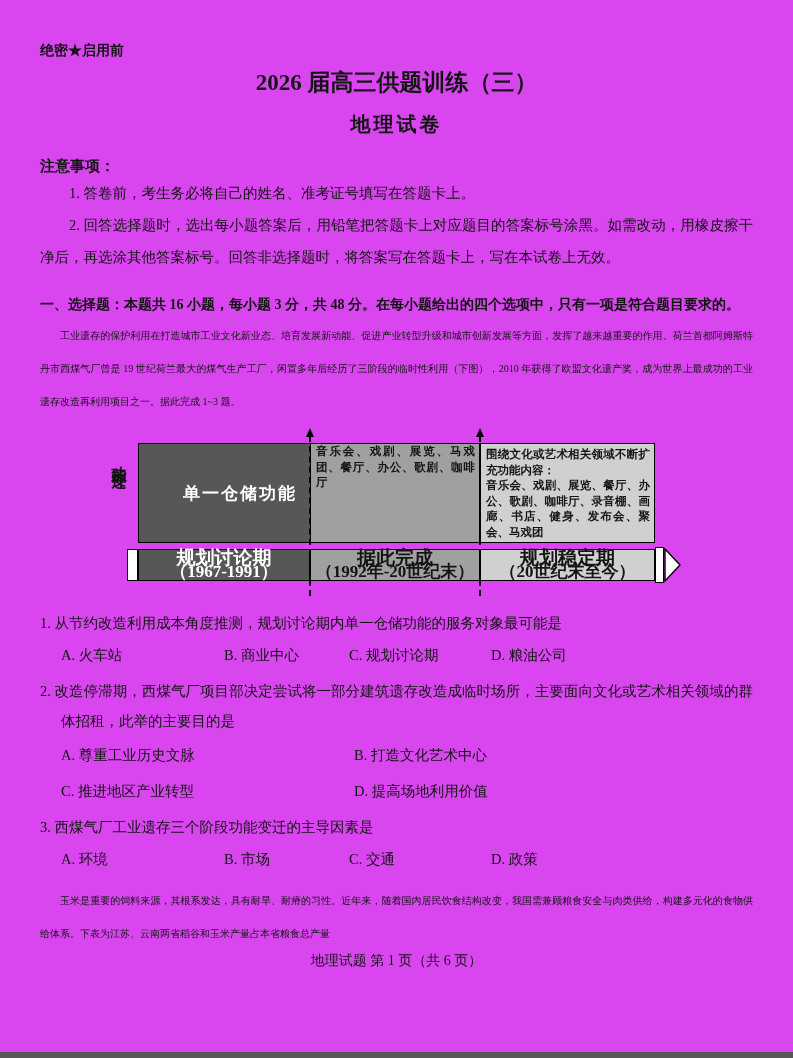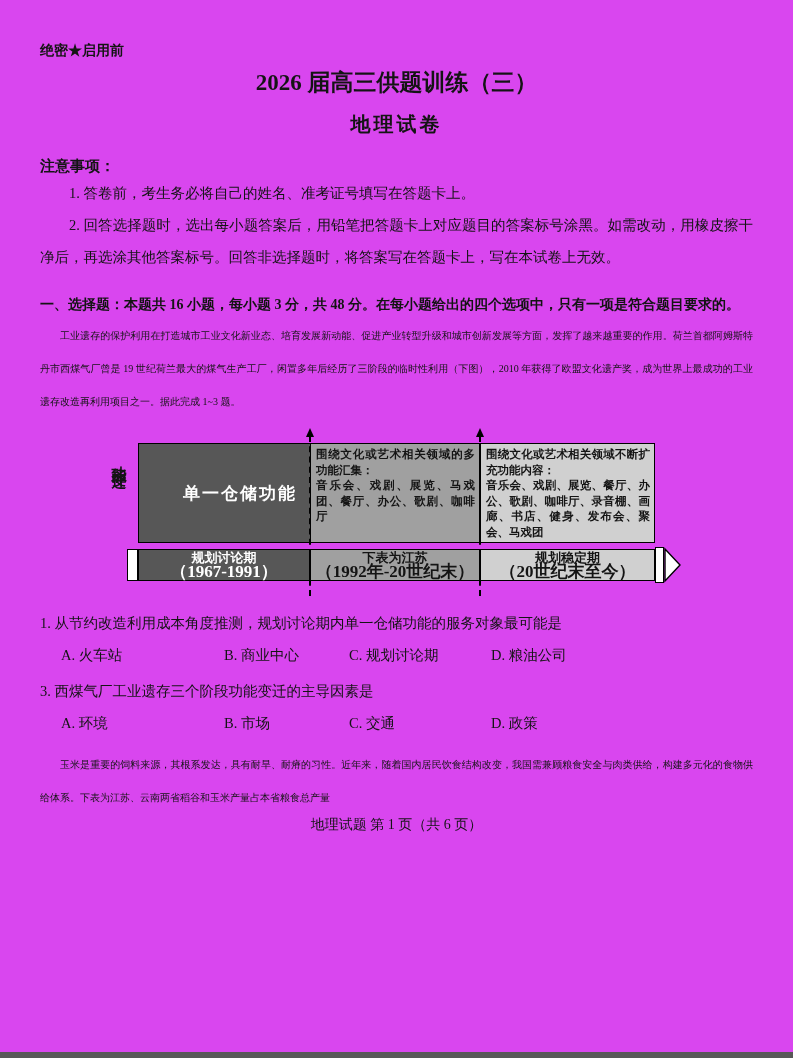--- a/index.html
+++ b/index.html
@@ -33,21 +33,21 @@
   .fbox2{left:270px;width:170px;background:#a0a0a0;}
   .fbox3{left:440px;width:175px;background:#d0d0d0;}
   .fbox .btxt{font-weight:bold;font-size:11.5px;line-height:15.5px;padding:3px 4px 0 5px;text-align:justify;}
   .fbox .btxt.items{padding-top:0;}
   .tl-tail{position:absolute;left:87px;top:121px;width:11px;height:32px;background:#fff;border:1px solid #000;box-sizing:border-box;}
   .tl-seg{position:absolute;top:121px;height:32px;border:1px solid #000;box-sizing:border-box;
           display:flex;flex-direction:column;align-items:center;justify-content:center;}
   .tl-seg1{left:98px;width:172px;background:#575757;color:#fff;}
   .tl-seg2{left:270px;width:170px;background:#a0a0a0;}
   .tl-seg3{left:440px;width:175px;background:#d0d0d0;}
-  .tl-name{font-weight:bold;font-size:13px;line-height:14px;}
+  .tl-name{font-weight:bold;font-size:19px;line-height:14px;}
   .tl-range{font-weight:bold;font-size:17px;line-height:14px;}
   .tl-neck{position:absolute;left:615px;top:119px;width:9px;height:36px;background:#fff;border:1px solid #000;box-sizing:border-box;}
   .tl-head{position:absolute;left:624px;top:117px;}
   .dash{position:absolute;top:8px;height:160px;width:0;border-left:2px dashed #000;z-index:3;}
   .dash1{left:269px;}
   .dash2{left:439px;}
   .dash-arrow{position:absolute;top:0;width:0;height:0;border-left:4px solid transparent;border-right:4px solid transparent;border-bottom:9px solid #000;z-index:3;}
   .dash-arrow1{left:266px;}
   .dash-arrow2{left:436px;}
 
@@ -81,35 +81,34 @@
   <p class="section-heading">一、选择题：本题共 16 小题，每小题 3 分，共 48 分。在每小题给出的四个选项中，只有一项是符合题目要求的。</p>
   <p class="para">工业遗存的保护利用在打造城市工业文化新业态、培育发展新动能、促进产业转型升级和城市创新发展等方面，发挥了越来越重要的作用。荷兰首都阿姆斯特丹市西煤气厂曾是 19 世纪荷兰最大的煤气生产工厂，闲置多年后经历了三阶段的临时性利用（下图），2010 年获得了欧盟文化遗产奖，成为世界上最成功的工业遗存改造再利用项目之一。据此完成 1~3 题。</p>
 
   <div class="diagram">
     <div class="axis-label">功能变迁</div>
 
     <div class="fbox fbox1">
       <span>单一仓储功能</span>
     </div>
     <div class="fbox fbox2">
-      <div class="btxt">围绕文化或艺术相关领域的多功能汇集：</div>
       <div class="btxt items">音乐会、戏剧、展览、马戏团、餐厅、办公、歌剧、咖啡厅</div>
     </div>
     <div class="fbox fbox3">
       <div class="btxt">围绕文化或艺术相关领域不断扩充功能内容：</div>
       <div class="btxt items">音乐会、戏剧、展览、餐厅、办公、歌剧、咖啡厅、录音棚、画廊、书店、健身、发布会、聚会、马戏团</div>
     </div>
 
     <div class="tl-tail"></div>
     <div class="tl-seg tl-seg1">
       <span class="tl-name">规划讨论期</span>
       <span class="tl-range">（1967-1991）</span>
     </div>
     <div class="tl-seg tl-seg2">
-      <span class="tl-name">下表为江苏</span>
+      <span class="tl-name">据此完成</span>
       <span class="tl-range">（1992年-20世纪末）</span>
     </div>
     <div class="tl-seg tl-seg3">
       <span class="tl-name">规划稳定期</span>
       <span class="tl-range">（20世纪末至今）</span>
     </div>
     <div class="tl-neck"></div>
     <svg class="tl-head" width="18" height="40" viewBox="0 0 18 40">
       <polygon points="1,4 16,20 1,36" fill="#ffffff" stroke="#000000" stroke-width="1.4"></polygon>
     </svg>
@@ -123,20 +122,29 @@
   <div class="question first">
     <p class="stem">1. 从节约改造利用成本角度推测，规划讨论期内单一仓储功能的服务对象最可能是</p>
     <div class="options-4">
       <span class="o1">A. 火车站</span>
       <span class="o2">B. 商业中心</span>
       <span class="o3">C. 规划讨论期</span>
       <span>D. 粮油公司</span>
     </div>
   </div>
 
+  <div class="question">
+    <p class="stem">2. 改造停滞期，西煤气厂项目部决定尝试将一部分建筑遗存改造成临时场所，主要面向文化或艺术相关领域的群体招租，此举的主要目的是</p>
+    <div class="options-2">
+      <span>A. 尊重工业历史文脉</span>
+      <span>B. 打造文化艺术中心</span>
+      <span>C. 推进地区产业转型</span>
+      <span>D. 提高场地利用价值</span>
+    </div>
+  </div>
 
   <div class="question">
     <p class="stem">3. 西煤气厂工业遗存三个阶段功能变迁的主导因素是</p>
     <div class="options-4">
       <span class="o1">A. 环境</span>
       <span class="o2">B. 市场</span>
       <span class="o3">C. 交通</span>
       <span>D. 政策</span>
     </div>
   </div>

